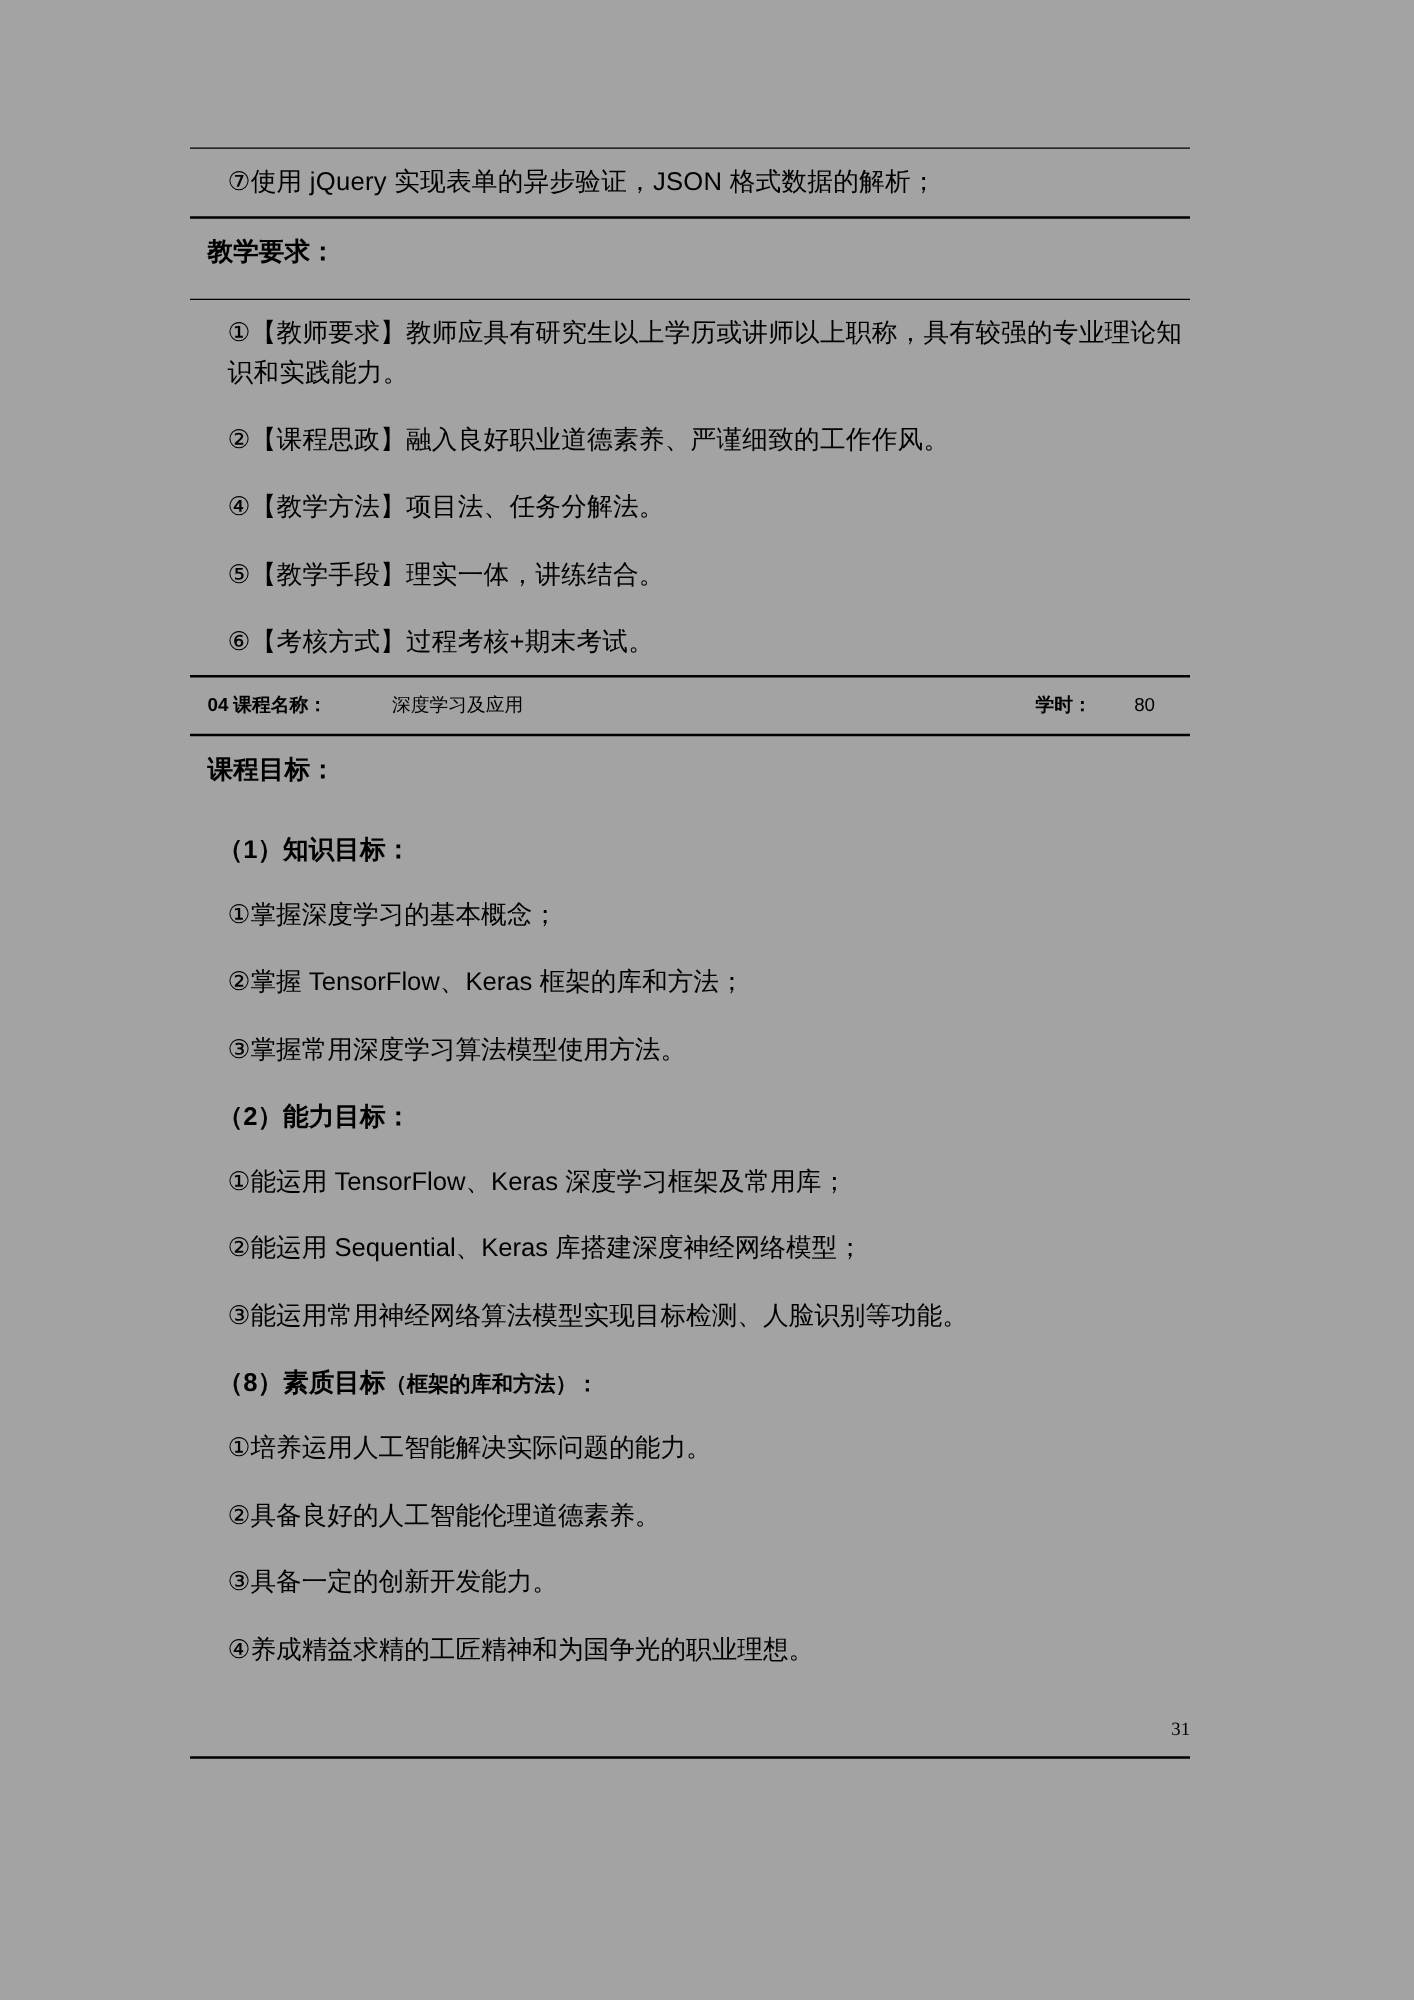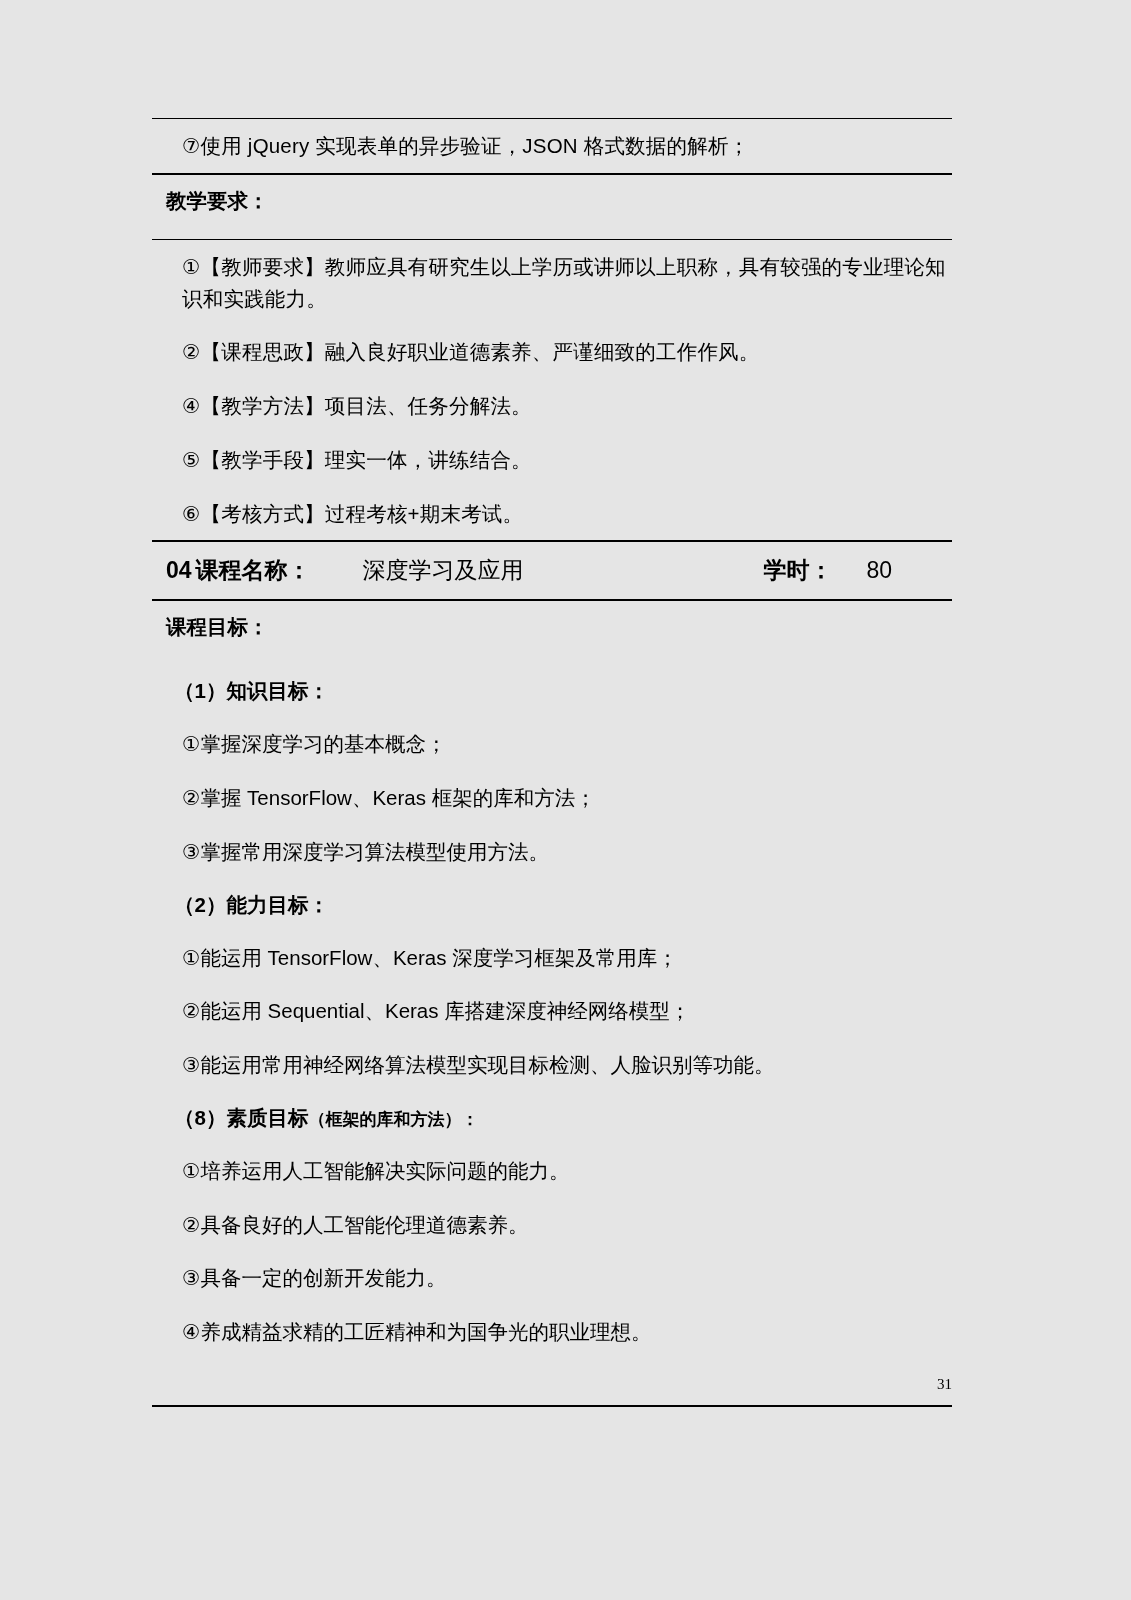--- a/index.html
+++ b/index.html
@@ -9,21 +9,21 @@
   }
   body {
     font-family: "Liberation Sans", "DejaVu Sans", sans-serif;
     color: #000000;
   }
   .page {
     position: relative;
     width: 1131px;
     height: 1600px;
     margin: 0 auto;
-    background: #e5e5e5;
+    background: #a3a3a3;
     box-sizing: border-box;
   }
   .content {
     position: absolute;
     left: 152px;
     top: 118px;
     width: 800px;
   }
   
   .rule {
@@ -48,21 +48,21 @@
   .section-head {
     font-size: 20.5px;
     font-weight: bold;
     padding: 12px 0 24px 14px;
     margin: 0;
   }
   .course-bar {
     display: flex;
     align-items: baseline;
     padding: 13px 0 13px 14px;
-    font-size: 23px;
+    font-size: 15px;
   }
   .course-no {
     font-weight: bold;
     white-space: nowrap;
   }
   .course-label {
     font-weight: bold;
     margin-left: 4px;
     white-space: nowrap;
   }
@@ -70,21 +70,21 @@
     margin-left: 52px;
     white-space: nowrap;
   }
   .hours-label {
     margin-left: auto;
     font-weight: bold;
     white-space: nowrap;
   }
   .hours-value {
     margin-left: 34px;
-    margin-right: 60px;
+    margin-right: 28px;
     white-space: nowrap;
   }
   .goal-head {
     font-size: 20.5px;
     font-weight: bold;
     padding: 12px 0 12px 22px;
     margin: 0;
   }
   .goal-head .small-note {
     font-weight: bold;

